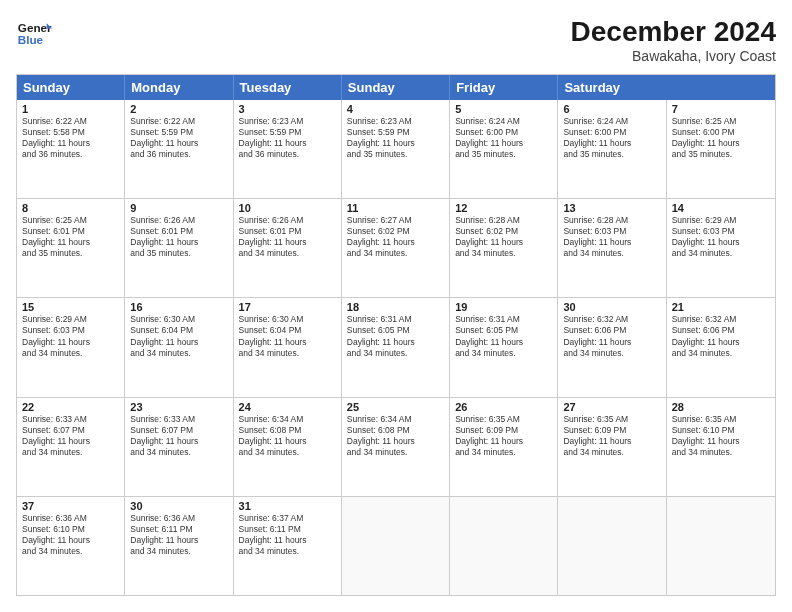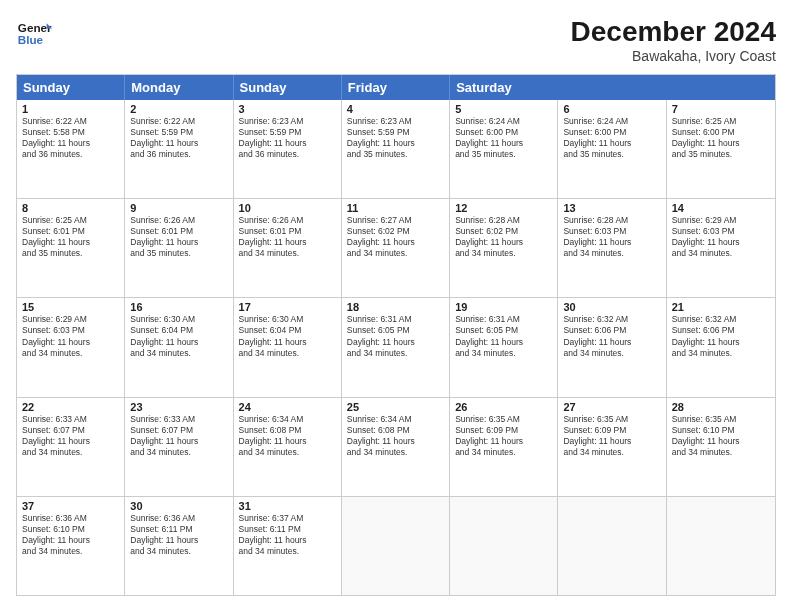--- a/index.html
+++ b/index.html
@@ -114,20 +114,21 @@
     <div class="title-block">
       <div class="main-title">December 2024</div>
       <div class="subtitle">Bawakaha, Ivory Coast</div>
     </div>
   </div>
 
   <div class="calendar">
     <div class="cal-header">
       <div class="cal-header-cell">Sunday</div>
       <div class="cal-header-cell">Monday</div>
+      <div class="cal-header-cell">Tuesday</div>
       <div class="cal-header-cell">Sunday</div>
       <div class="cal-header-cell">Friday</div>
       <div class="cal-header-cell">Saturday</div>
     </div>
     <div class="cal-body">
 
       <div class="cal-row">
         <div class="cal-cell">
           <span class="day-num">1</span>
           <div class="cell-text">Sunrise: 6:22 AM<br>Sunset: 5:58 PM<br>Daylight: 11 hours<br>and 36 minutes.</div>

